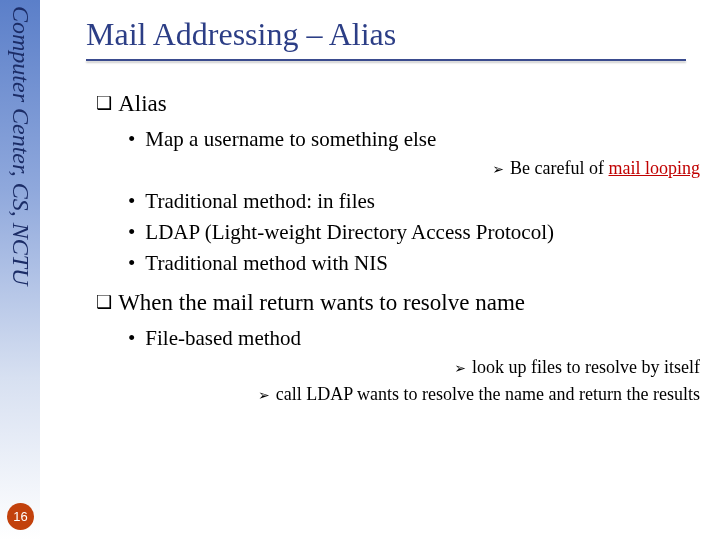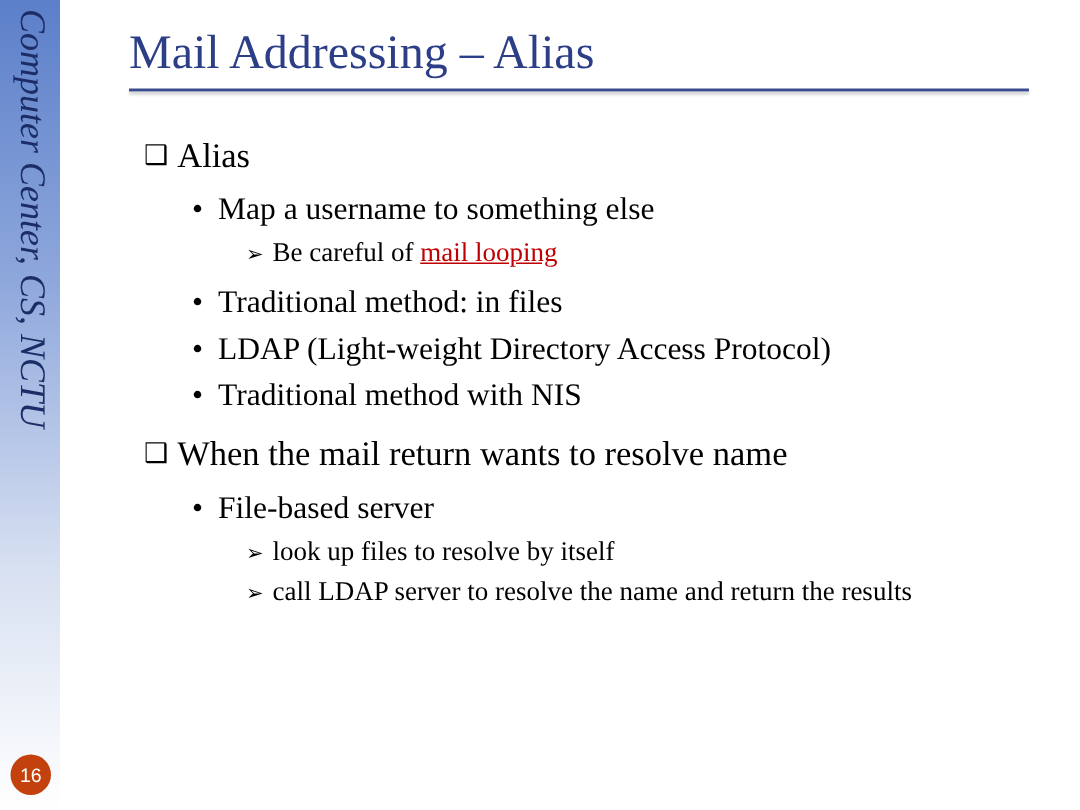--- a/index.html
+++ b/index.html
@@ -31,21 +31,21 @@
   }
   .title-rule {
     border: none; border-top: 2px solid #2c3e86ee;
     box-shadow: 0 2px 2px rgba(0,0,0,0.2);
     margin-bottom: 30px; width: 600px;
   }
   .l1 { margin-left: 10px; margin-top: 8px; font-size: 23px; color: #000; }
   .l1 .bullet-sq { font-family: Arial, sans-serif; margin-right: 6px; font-size: 18px; display:inline-block; vertical-align: 2px; }
   .l2 { margin-left: 42px; margin-top: 10px; font-size: 21px; color: #000; }
   .l2 .dot { margin-right: 10px; }
-  .l3 { margin-left: 78px; margin-top: 6px; font-size: 18px; color: #000; }
+  .l3 { margin-left: 118px; margin-top: 6px; font-size: 18px; color: #000; text-align: right; }
   .l3 .tri { margin-right: 6px; font-size: 14px; display:inline-block; }
   .danger { color: #c00000; text-decoration: underline; }
   .tight { margin-top: 6px; }
   .gap-before { margin-top: 14px; }
 </style>
 </head>
 <body>
 
 <div class="slide">
 
@@ -76,23 +76,23 @@
       <span class="dot">•</span><span>LDAP (Light-weight Directory Access Protocol)</span>
     </div>
     <div class="l2 tight">
       <span class="dot">•</span><span>Traditional method with NIS</span>
     </div>
 
     <div class="l1 gap-before">
       <span class="bullet-sq">❑</span><span>When the mail return wants to resolve name</span>
     </div>
     <div class="l2">
-      <span class="dot">•</span><span>File-based server</span>
+      <span class="dot">•</span><span>File-based method</span>
     </div>
     <div class="l3">
       <span class="tri">➢</span><span>look up files to resolve by itself</span>
     </div>
     <div class="l3">
-      <span class="tri">➢</span><span>call LDAP server to resolve the name and return the results</span>
+      <span class="tri">➢</span><span>call LDAP wants to resolve the name and return the results</span>
     </div>
 
   </div>
 </div>
 
 </body></html>

